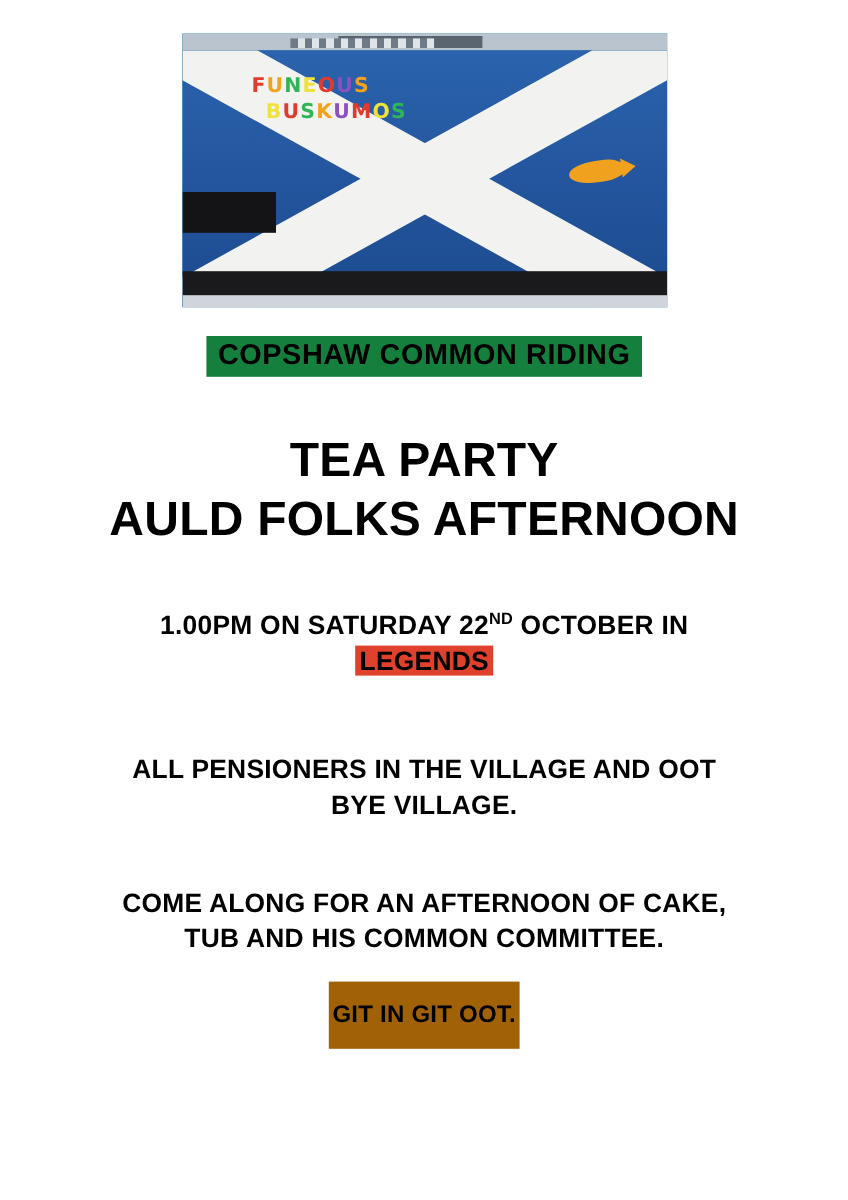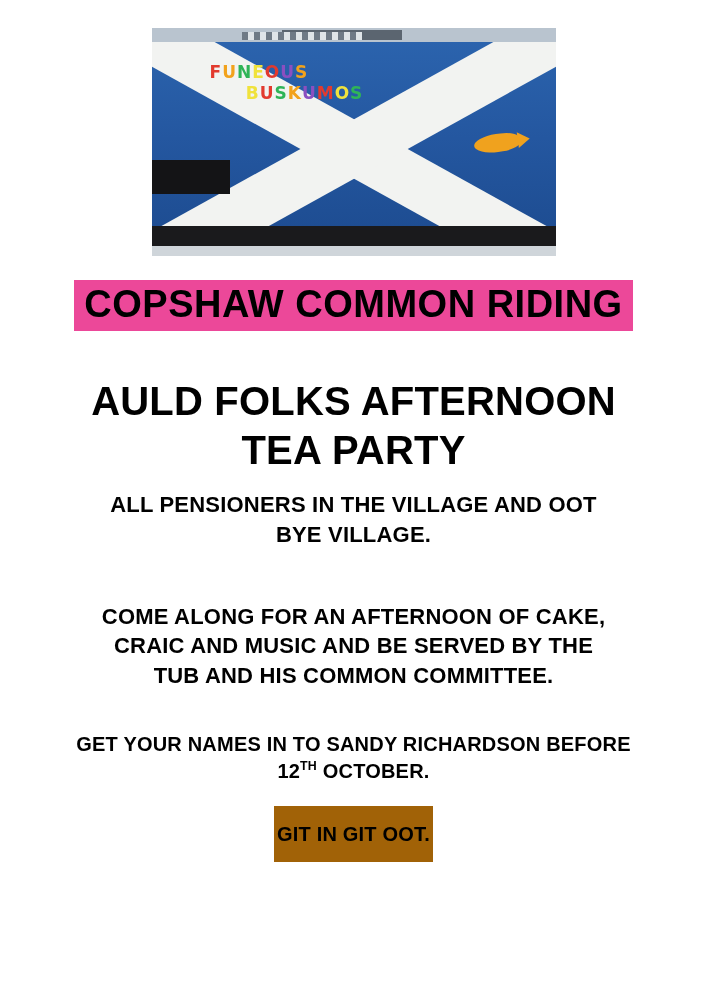--- a/index.html
+++ b/index.html
@@ -96,21 +96,21 @@
     left: 58px;
     top: 22px;
     width: 190px;
     line-height: 1;
     font-family: "DejaVu Sans", sans-serif;
     font-weight: bold;
     font-size: 17px;
     letter-spacing: 1px;
   }
   .craft-letters span { display: inline-block; }
-  .craft-line2 { margin-top: 4px; margin-left: 0; text-align: center; }
+  .craft-line2 { margin-top: 4px; margin-left: 12px; }
   
   .fish {
     position: absolute;
     right: 36px;
     top: 92px;
     width: 46px;
     height: 18px;
     background: #f0a21e;
     border-radius: 50% 40% 40% 50%;
     transform: rotate(-8deg);
@@ -131,23 +131,23 @@
   }
 
   
   .title-row {
     margin-top: 24px;
     width: 100%;
     display: flex;
     justify-content: center;
   }
   .title-highlight {
-    background: #ec4899;
+    background: #15803d;
     padding: 2px 10px 4px 10px;
-    font-size: 38px;
+    font-size: 24px;
     font-weight: bold;
     letter-spacing: 0.5px;
     line-height: 1.18;
     white-space: nowrap;
   }
 
   
   .heading {
     margin-top: 46px;
     font-size: 40px;
@@ -161,21 +161,21 @@
   
   .block {
     text-align: center;
     font-size: 22px;
     font-weight: bold;
     line-height: 1.35;
     letter-spacing: 0.2px;
     width: 640px;
   }
   .b-when   { margin-top: 48px; }
-  .b-who    { margin-top: 16px; }
+  .b-who    { margin-top: 61px; }
   .b-come   { margin-top: 52px; }
   .b-names  { margin-top: 40px; font-size: 20px; }
   .b-sign   { margin-top: 36px; font-size: 20px; }
 
   sup {
     font-size: 0.62em;
     vertical-align: super;
     line-height: 0;
   }
   .venue {
@@ -212,40 +212,41 @@
         <div class="photo-bottom"></div>
       </div>
     </div>
   </div>
 
   <div class="title-row">
     <div class="title-highlight">COPSHAW COMMON RIDING</div>
   </div>
 
   <div class="heading">
+    <div>TEA PARTY</div>
     <div>AULD FOLKS AFTERNOON</div>
-    <div>TEA PARTY</div>
-  </div>
-
+  </div>
+
+  <div class="block b-when">
+    <div>
+      <span>1.00PM ON SATURDAY 22</span><sup>ND</sup><span> OCTOBER IN</span>
+    </div>
+    <div>
+      <span class="venue">LEGENDS</span>
+    </div>
+  </div>
 
   <div class="block b-who">
     <div>ALL PENSIONERS IN THE VILLAGE AND OOT</div>
     <div>BYE VILLAGE.</div>
   </div>
 
   <div class="block b-come">
     <div>COME ALONG FOR AN AFTERNOON OF CAKE,</div>
-    <div>CRAIC AND MUSIC AND BE SERVED BY THE</div>
     <div>TUB AND HIS COMMON COMMITTEE.</div>
   </div>
 
-  <div class="block b-names">
-    <div>GET YOUR NAMES IN TO SANDY RICHARDSON BEFORE</div>
-    <div>
-      <span>12</span><sup>TH</sup><span> OCTOBER.</span>
-    </div>
-  </div>
 
   <div class="block b-sign">
     <span class="sign-highlight">GIT IN GIT OOT.</span>
   </div>
 
 </div>
 
 </body></html>

